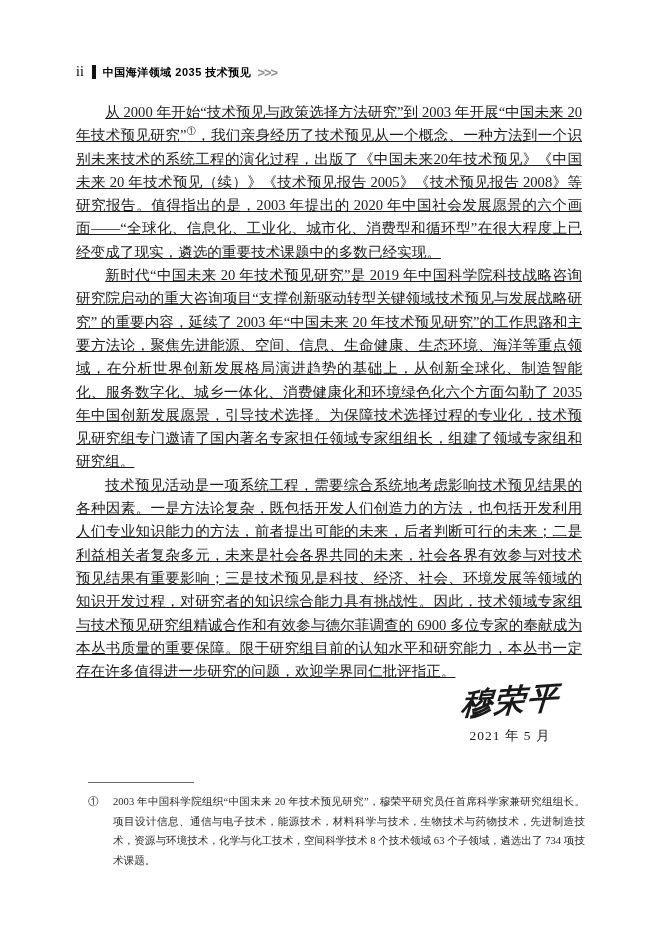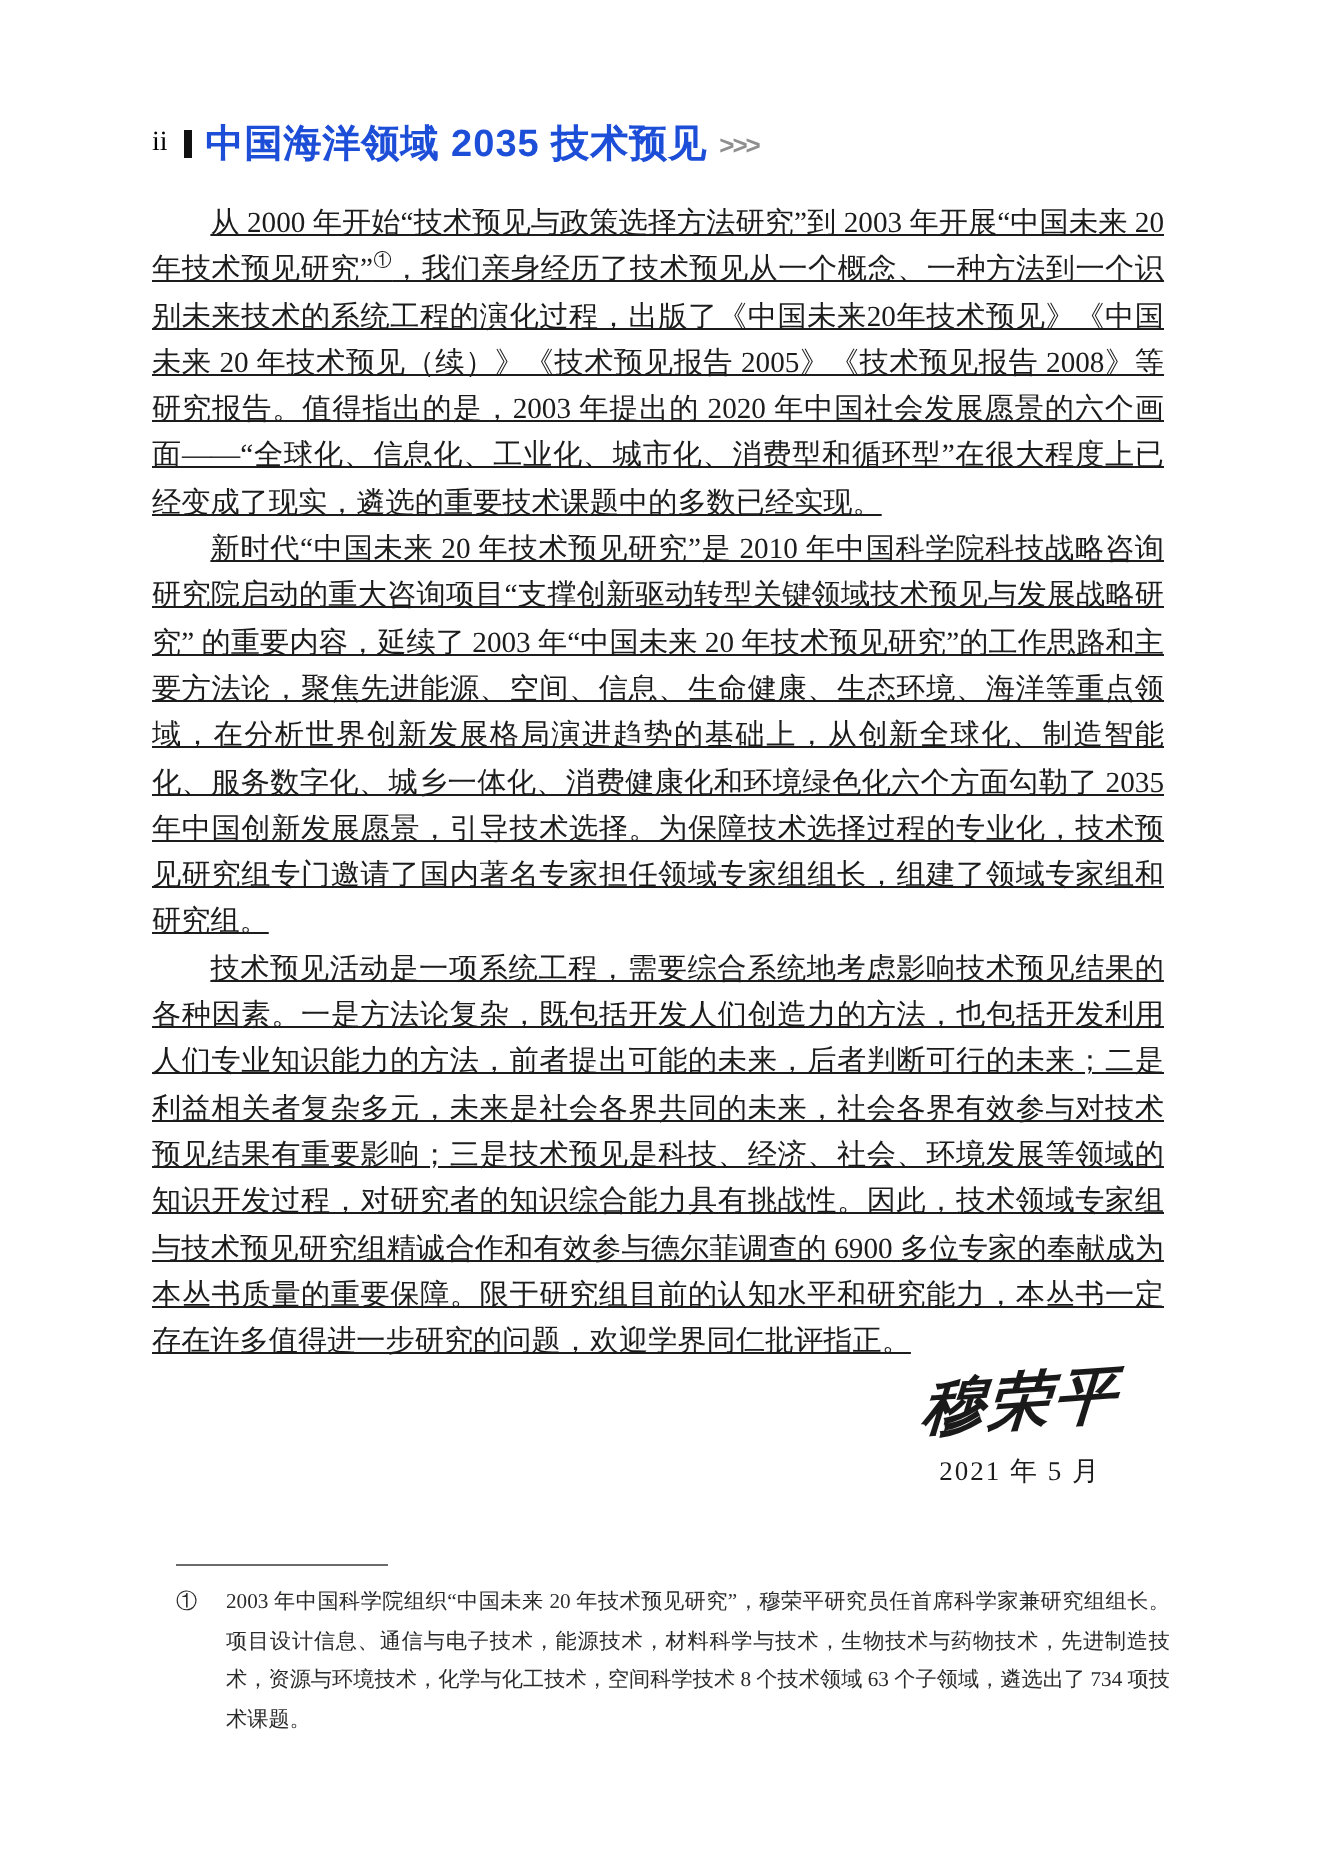--- a/index.html
+++ b/index.html
@@ -29,22 +29,22 @@
   }
   .head-bar {
     width: 4px;
     height: 14px;
     background: #111111;
     margin: 0 7px 0 8px;
   }
   .head-title {
     font-family: "Liberation Sans", "DejaVu Sans", sans-serif;
     font-weight: 700;
-    font-size: 19px;
-    color: #1d4ed8;
+    font-size: 11px;
+    color: #000000;
     letter-spacing: 0.5px;
   }
   .head-chevrons {
     font-family: "Liberation Sans", "DejaVu Sans", sans-serif;
     font-weight: 700;
     font-size: 13px;
     color: #8f8f8f;
     letter-spacing: -1px;
     margin-left: 6px;
   }
@@ -129,21 +129,21 @@
 
   <div class="running-head">
     <span class="page-num">ii</span>
     <span class="head-bar"></span>
     <span class="head-title">中国海洋领域 2035 技术预见</span>
     <span class="head-chevrons">&gt;&gt;&gt;</span>
   </div>
 
   <div class="content">
     <p><span>从 2000 年开始“技术预见与政策选择方法研究”到 2003 年开展“中国未来 20 年技术预见研究”</span><sup class="fn-ref">①</sup><span>，我们亲身经历了技术预见从一个概念、一种方法到一个识别未来技术的系统工程的演化过程，出版了《中国未来20年技术预见》《中国未来 20 年技术预见（续）》《技术预见报告 2005》《技术预见报告 2008》等研究报告。值得指出的是，2003 年提出的 2020 年中国社会发展愿景的六个画面——“全球化、信息化、工业化、城市化、消费型和循环型”在很大程度上已经变成了现实，遴选的重要技术课题中的多数已经实现。</span></p>
-    <p>新时代“中国未来 20 年技术预见研究”是 2010 年中国科学院科技战略咨询研究院启动的重大咨询项目“支撑创新驱动转型关键领域技术预见与发展战略研究” 的重要内容，延续了 2003 年“中国未来 20 年技术预见研究”的工作思路和主要方法论，聚焦先进能源、空间、信息、生命健康、生态环境、海洋等重点领域，在分析世界创新发展格局演进趋势的基础上，从创新全球化、制造智能化、服务数字化、城乡一体化、消费健康化和环境绿色化六个方面勾勒了 2035 年中国创新发展愿景，引导技术选择。为保障技术选择过程的专业化，技术预见研究组专门邀请了国内著名专家担任领域专家组组长，组建了领域专家组和研究组。</p>
+    <p>新时代“中国未来 20 年技术预见研究”是 2019 年中国科学院科技战略咨询研究院启动的重大咨询项目“支撑创新驱动转型关键领域技术预见与发展战略研究” 的重要内容，延续了 2003 年“中国未来 20 年技术预见研究”的工作思路和主要方法论，聚焦先进能源、空间、信息、生命健康、生态环境、海洋等重点领域，在分析世界创新发展格局演进趋势的基础上，从创新全球化、制造智能化、服务数字化、城乡一体化、消费健康化和环境绿色化六个方面勾勒了 2035 年中国创新发展愿景，引导技术选择。为保障技术选择过程的专业化，技术预见研究组专门邀请了国内著名专家担任领域专家组组长，组建了领域专家组和研究组。</p>
     <p>技术预见活动是一项系统工程，需要综合系统地考虑影响技术预见结果的各种因素。一是方法论复杂，既包括开发人们创造力的方法，也包括开发利用人们专业知识能力的方法，前者提出可能的未来，后者判断可行的未来；二是利益相关者复杂多元，未来是社会各界共同的未来，社会各界有效参与对技术预见结果有重要影响；三是技术预见是科技、经济、社会、环境发展等领域的知识开发过程，对研究者的知识综合能力具有挑战性。因此，技术领域专家组与技术预见研究组精诚合作和有效参与德尔菲调查的 6900 多位专家的奉献成为本丛书质量的重要保障。限于研究组目前的认知水平和研究能力，本丛书一定存在许多值得进一步研究的问题，欢迎学界同仁批评指正。</p>
   </div>
 
   <div class="signature-block">
     <div><span class="signature-name">穆荣平</span></div>
     <div class="signature-date">2021 年 5 月</div>
   </div>
 
   <div class="footnote">
     <div class="footnote-rule"></div>

